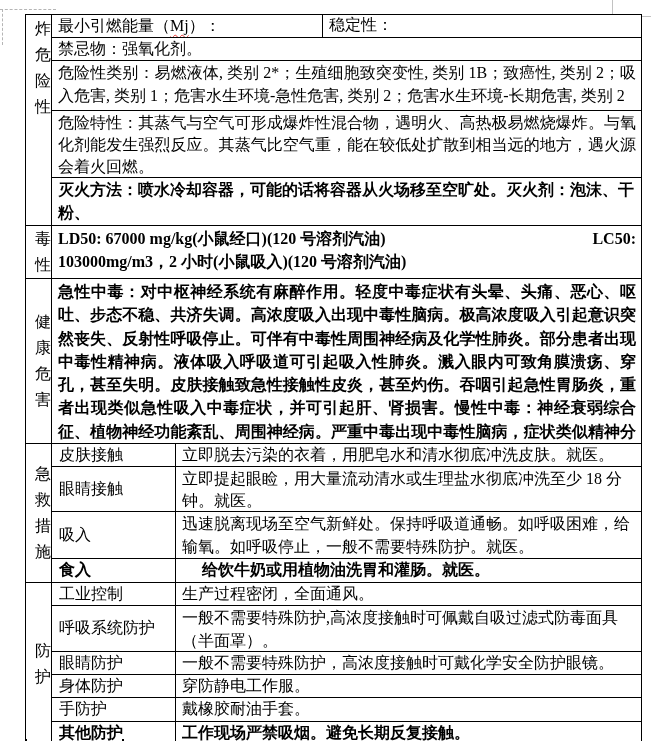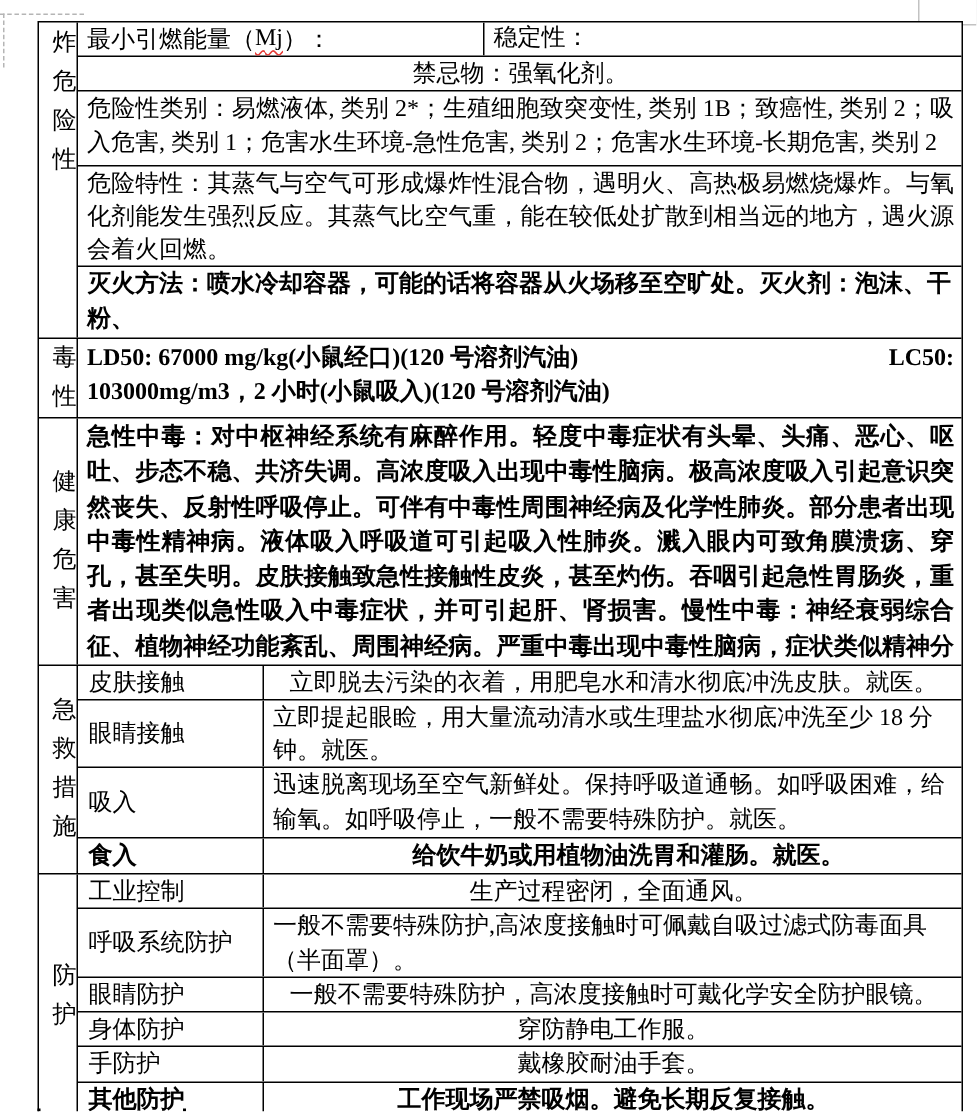--- a/index.html
+++ b/index.html
@@ -23,21 +23,21 @@
   .cat-cell {
     width:26px; border-right:1px solid #000; flex:0 0 26px;
     display:flex; flex-direction:column; align-items:flex-end; justify-content:center;
     text-align:center; line-height:26px; overflow:hidden;
   }
   .cat-cell span { display:block; width:16px; word-break:break-all; line-height:26px; }
   .cat-top { justify-content:flex-start; padding-top:1px; }
   .section-body { flex:1 1 auto; display:flex; flex-direction:column; min-width:0; }
   .row { display:flex; align-items:stretch; border-bottom:1px solid #000; overflow:hidden; }
   .row.last { border-bottom:none;font-weight:bold; }
-  .cell { flex:1 1 auto; min-width:0; padding:0 5px 0 6px; overflow:hidden;justify-content:center; }
+  .cell { flex:1 1 auto; min-width:0; padding:0 5px 0 6px; overflow:hidden; }
   .cell.vcenter { display:flex; align-items:center; }
   .cell.para { text-align:justify; }
   .split-a { flex:0 0 271px; border-right:1px solid #000; padding:0 5px 0 6px; display:flex; align-items:center; }
   .split-b { flex:1 1 auto; padding:0 5px 0 6px; display:flex; align-items:flex-start; }
   .sub-label { flex:0 0 124px; border-right:1px solid #000; padding:0 4px 0 7px; display:flex; align-items:center; overflow:hidden; }
   .lh23  { line-height:23px; }
   .lh233 { line-height:23.3px; padding-top:1px; }
   .lh225 { line-height:22.5px; padding-top:1px; }
   .lh22  { line-height:22px; padding-top:1px; }
   .indent2 { padding-left:66px; }

